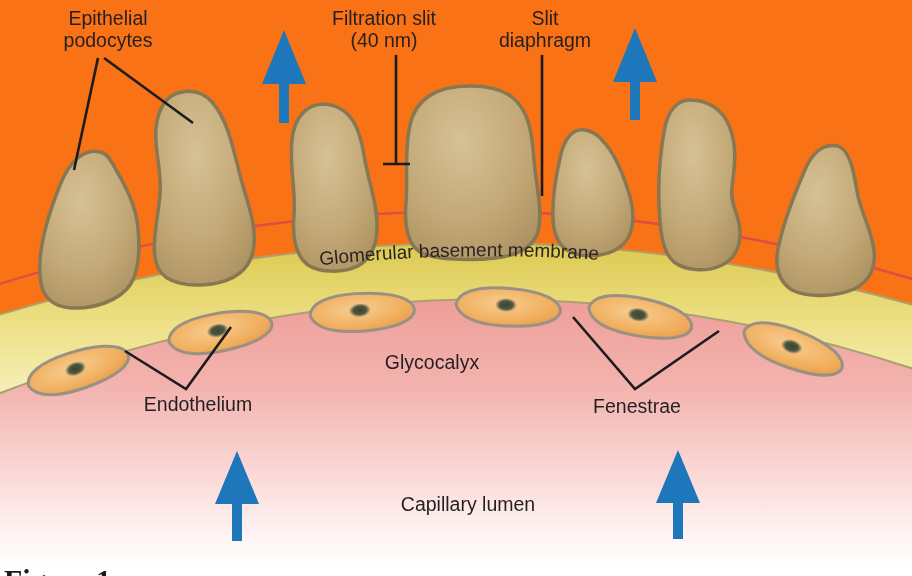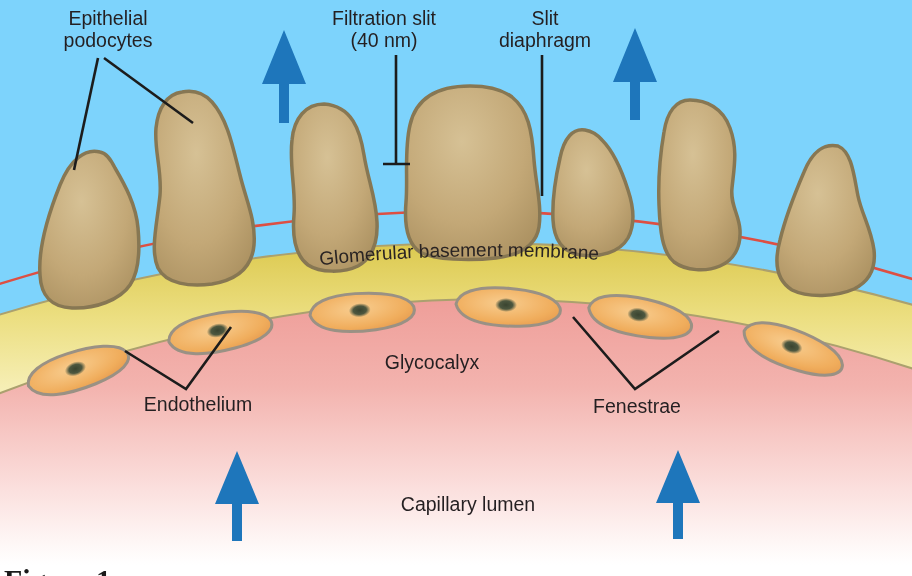--- a/index.html
+++ b/index.html
@@ -1,17 +1,17 @@
 <!DOCTYPE html>
 <html><head>
 <meta charset="utf-8">
 <style>
   html,body{margin:0;padding:0;background:#ffffff;}
   body{width:912px;height:576px;overflow:hidden;font-family:"Liberation Sans",sans-serif;}
-  #stage{position:relative;width:912px;height:576px;background:#7dd3fc;}
+  #stage{position:relative;width:912px;height:576px;background:#f97316;}
   svg{display:block;}
   .lbl{font-family:"Liberation Sans",sans-serif;font-size:19.5px;fill:#241f21;}
   .lbl-curved{font-family:"Liberation Sans",sans-serif;font-size:19px;fill:#2a2423;}
   .caption{font-family:"Liberation Serif",serif;font-size:30px;font-weight:bold;fill:#1a1a1a;}
   .pointer{stroke:#1c1c1c;stroke-width:2.6;fill:none;}
   .pod{fill:url(#podGrad);stroke:#877753;stroke-width:3.5;stroke-linejoin:round;}
   .cellbody{fill:url(#cellGrad);stroke:#9a9184;stroke-width:3;}
   .nucleus{fill:url(#nucGrad);}
 </style>
 </head>

